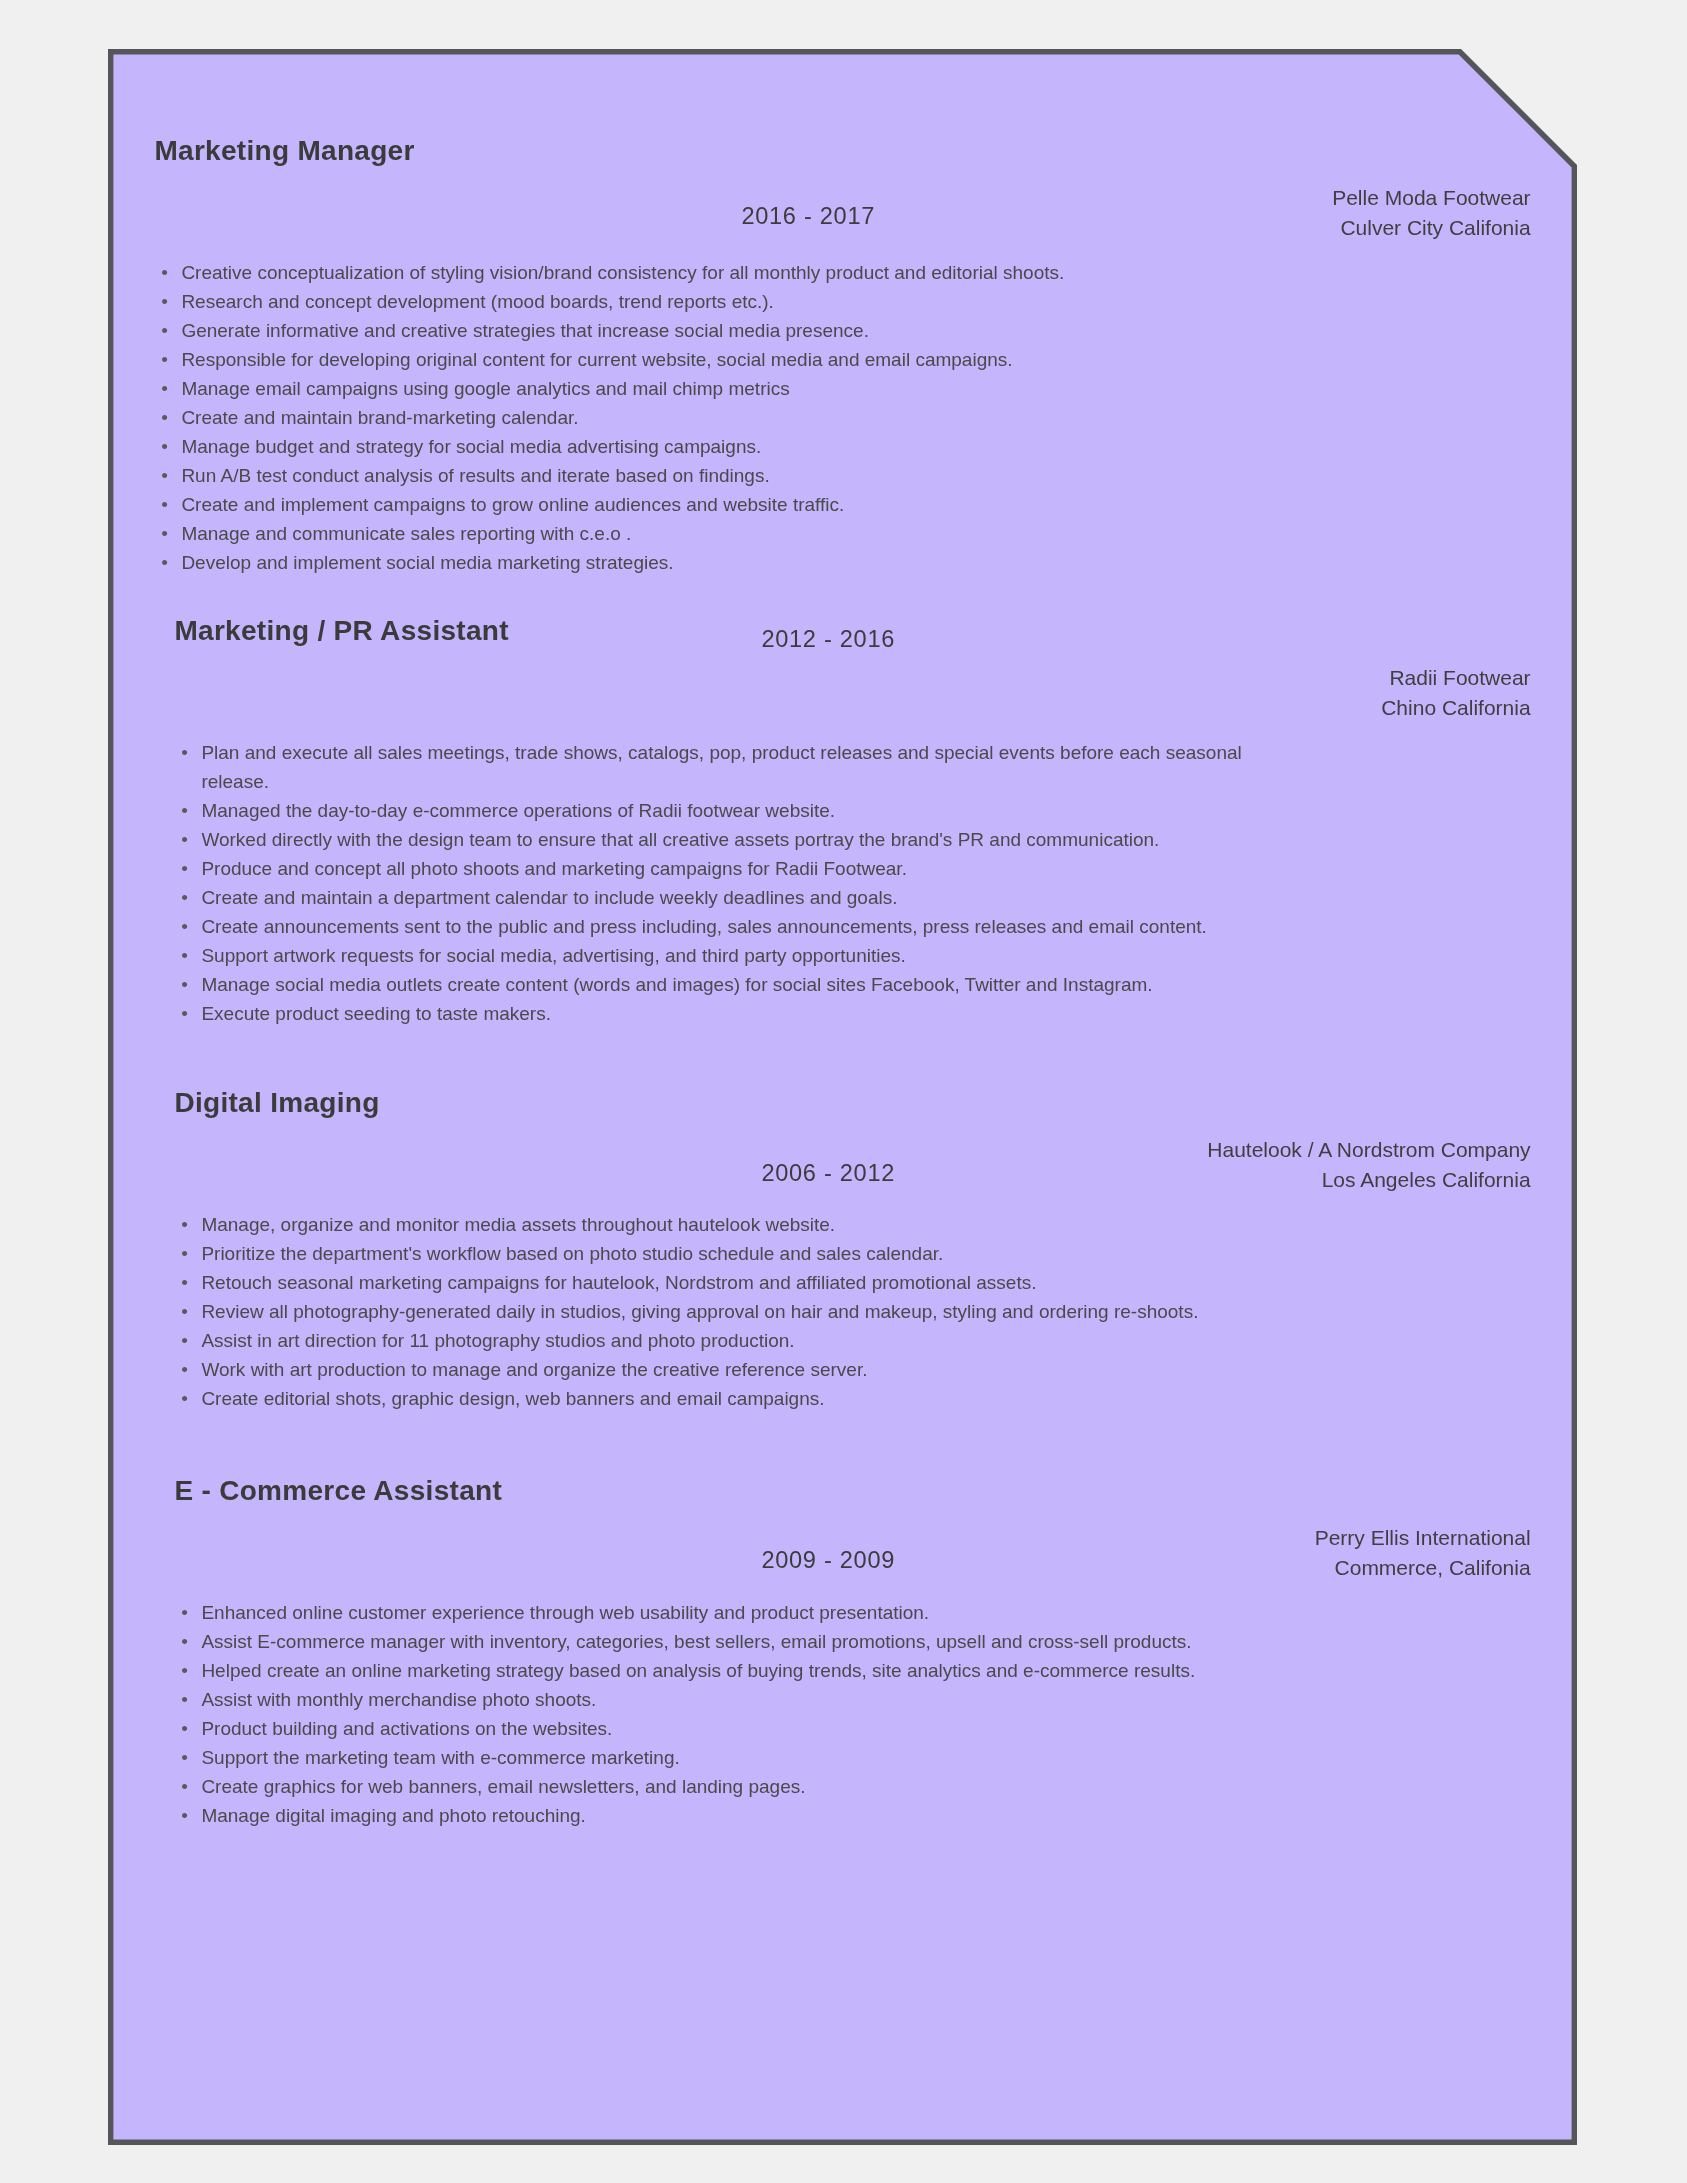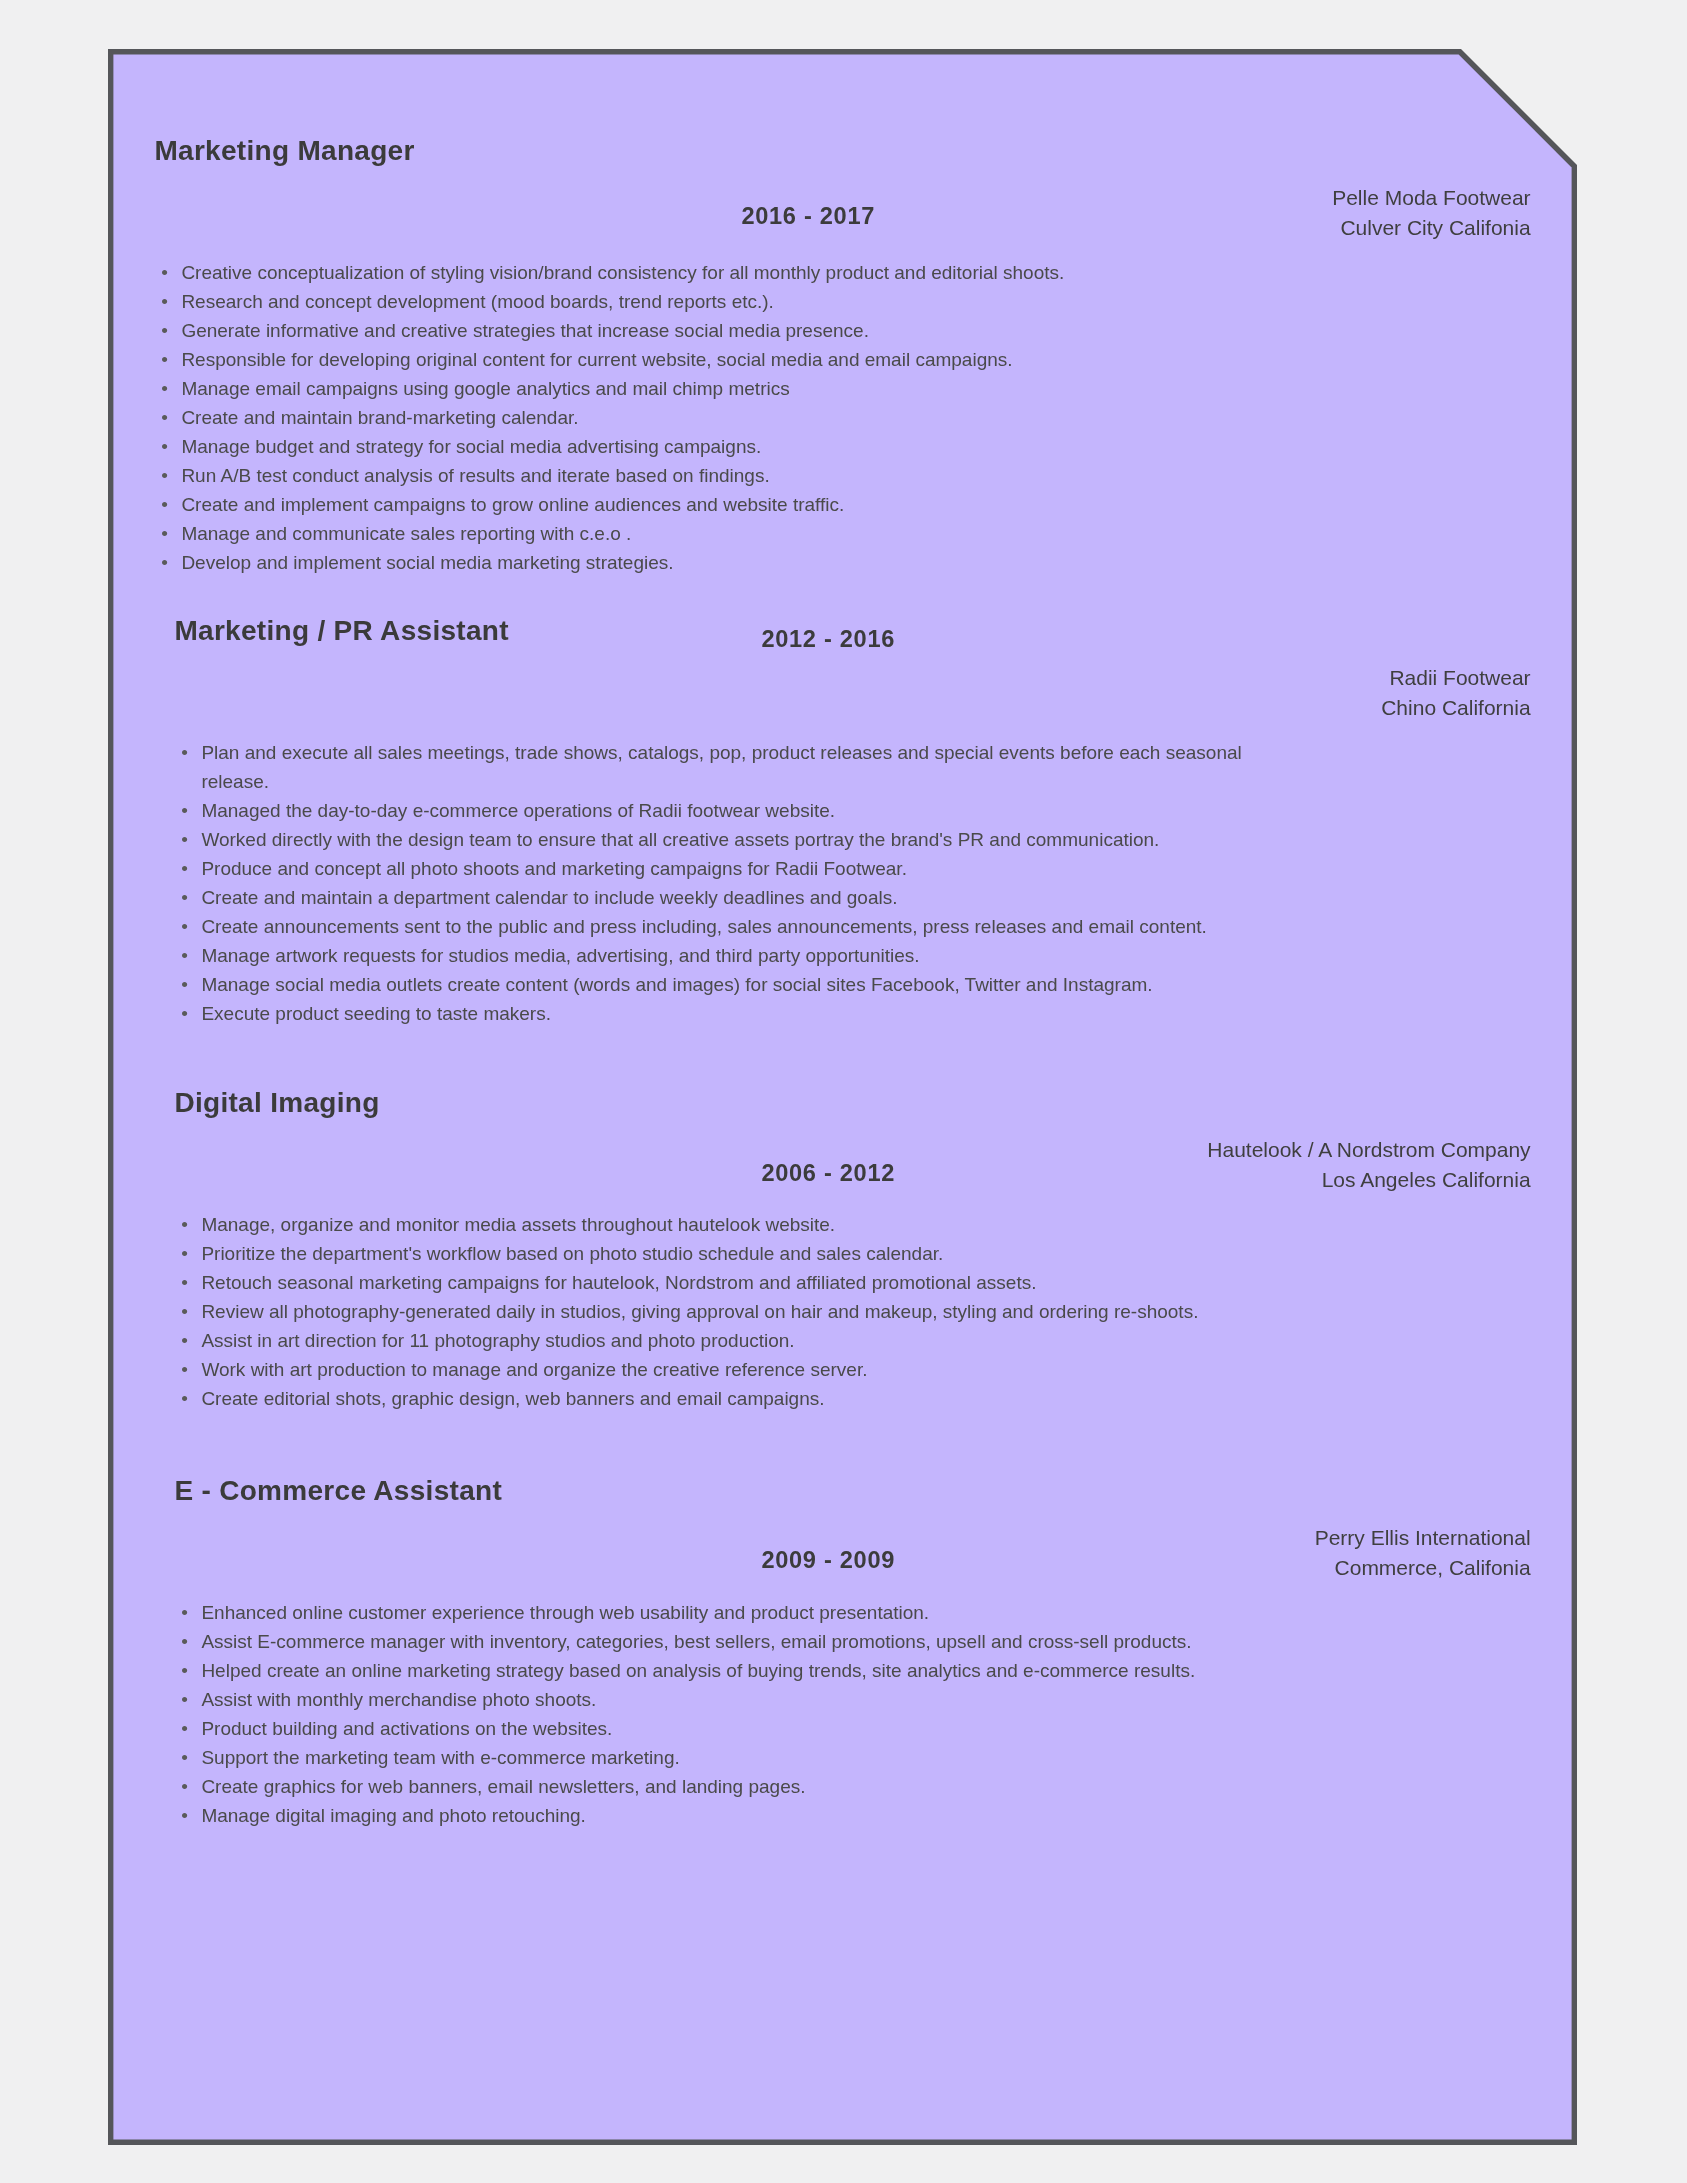--- a/index.html
+++ b/index.html
@@ -46,21 +46,21 @@
     margin: 0;
     font-size: 21px;
     line-height: 30px;
     color: #3f3f3f;
     text-align: right;
   }
   .dates {
     position: absolute;
     left: 587px;
     font-size: 23.6px;
-    font-weight: bold;
+    font-weight: normal;
     color: #3c3c3c;
     letter-spacing: 0.7px;
     white-space: nowrap;
   }
   .job-1 .dates { top: 68px; }
   .job-2 .dates { top: 10.8px;  }
   .job-3 .dates { top: 73px; }
   .job-4 .dates { top: 72px; }
 
   ul.bullets {
@@ -121,21 +121,21 @@
         <p>Radii Footwear</p>
         <p>Chino California</p>
       </div>
       <ul class="bullets">
         <li>Plan and execute all sales meetings, trade shows, catalogs, pop, product releases and special events before each seasonal release.</li>
         <li>Managed the day-to-day e-commerce operations of Radii footwear website.</li>
         <li>Worked directly with the design team to ensure that all creative assets portray the brand's PR and communication.</li>
         <li>Produce and concept all photo shoots and marketing campaigns for Radii Footwear.</li>
         <li>Create and maintain a department calendar to include weekly deadlines and goals.</li>
         <li>Create announcements sent to the public and press including, sales announcements, press releases and email content.</li>
-        <li>Manage artwork requests for studios media, advertising, and third party opportunities.</li>
+        <li>Support artwork requests for social media, advertising, and third party opportunities.</li>
         <li>Manage social media outlets create content (words and images) for social sites Facebook, Twitter and Instagram.</li>
         <li>Execute product seeding to taste makers.</li>
       </ul>
     </section>
 
     <section class="job job-3">
       <h2 class="job-title">Digital Imaging</h2>
       <span class="dates">2006 - 2012</span>
       <div class="meta">
         <p>Hautelook / A Nordstrom Company</p>

